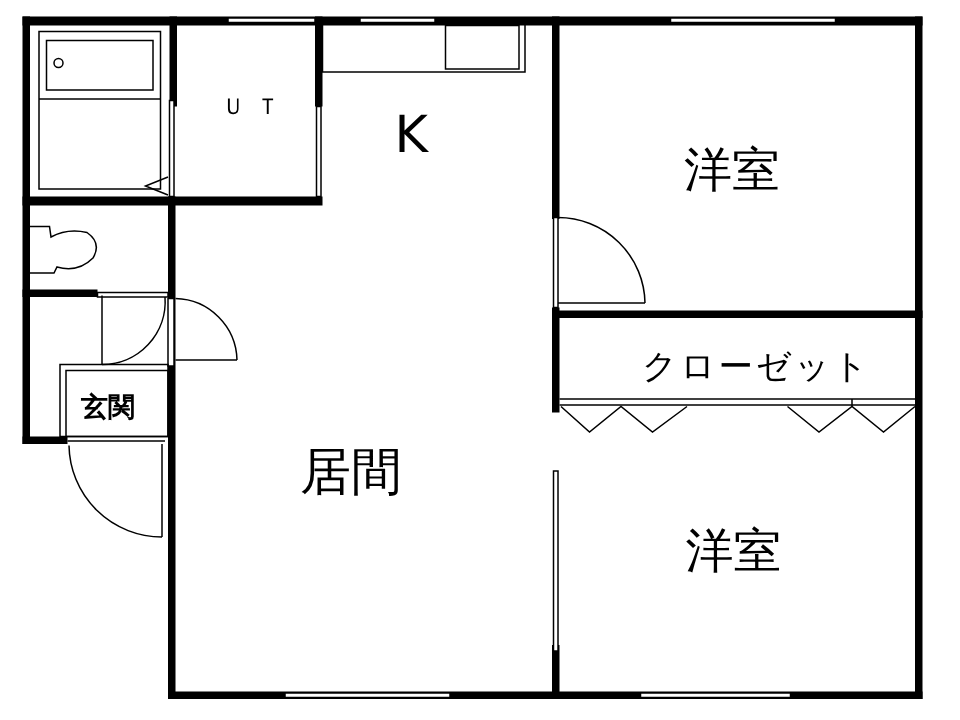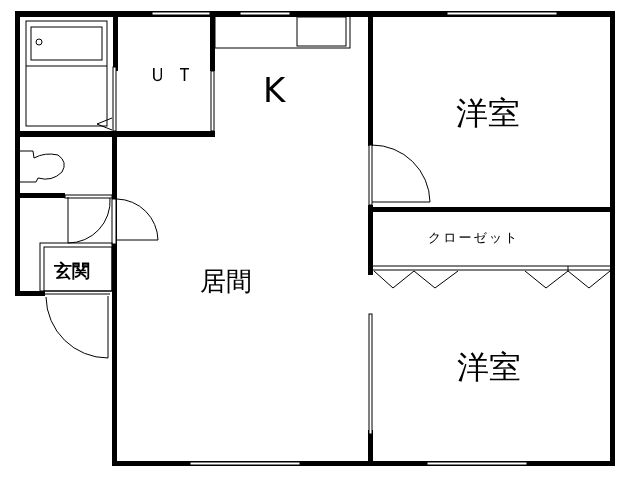--- a/index.html
+++ b/index.html
@@ -1,23 +1,23 @@
 <!DOCTYPE html>
 <html><head>
   <meta charset="utf-8">
   <style>
     html, body { margin: 0; padding: 0; background: #ffffff; }
     body { width: 640px; height: 480px; position: relative; overflow: hidden; }
     #plan { position: absolute; left: 0; top: 0; }
     .label { position: absolute; color: #000; white-space: nowrap; font-family: "DejaVu Sans", "Liberation Sans", sans-serif; }
-    .lbl-ut { left: 148px; top: 62px; font-size: 19px; letter-spacing: 8px; }
+    .lbl-ut { left: 148px; top: 62px; font-size: 15px; letter-spacing: 8px; }
     .lbl-k { left: 263px; top: 70px; font-size: 34px; }
     .lbl-yoshitsu1 { left: 456px; top: 92px; font-size: 32px; }
-    .lbl-closet { left: 428px; top: 229px; font-size: 13px; letter-spacing: 2px; }
-    .lbl-ima { left: 200px; top: 264px; font-size: 26px; }
+    .lbl-closet { left: 428px; top: 229px; font-size: 23px; letter-spacing: 2px; }
+    .lbl-ima { left: 200px; top: 292px; font-size: 34px; }
     .lbl-genkan { left: 54px; top: 259px; font-size: 18px; font-weight: bold; }
     .lbl-yoshitsu2 { left: 457px; top: 346px; font-size: 32px; }
   </style>
 </head>
 <body>
 
 <svg id="plan" width="640" height="480" viewBox="0 0 640 480" xmlns="http://www.w3.org/2000/svg">
 
   <g fill="#000">
 

